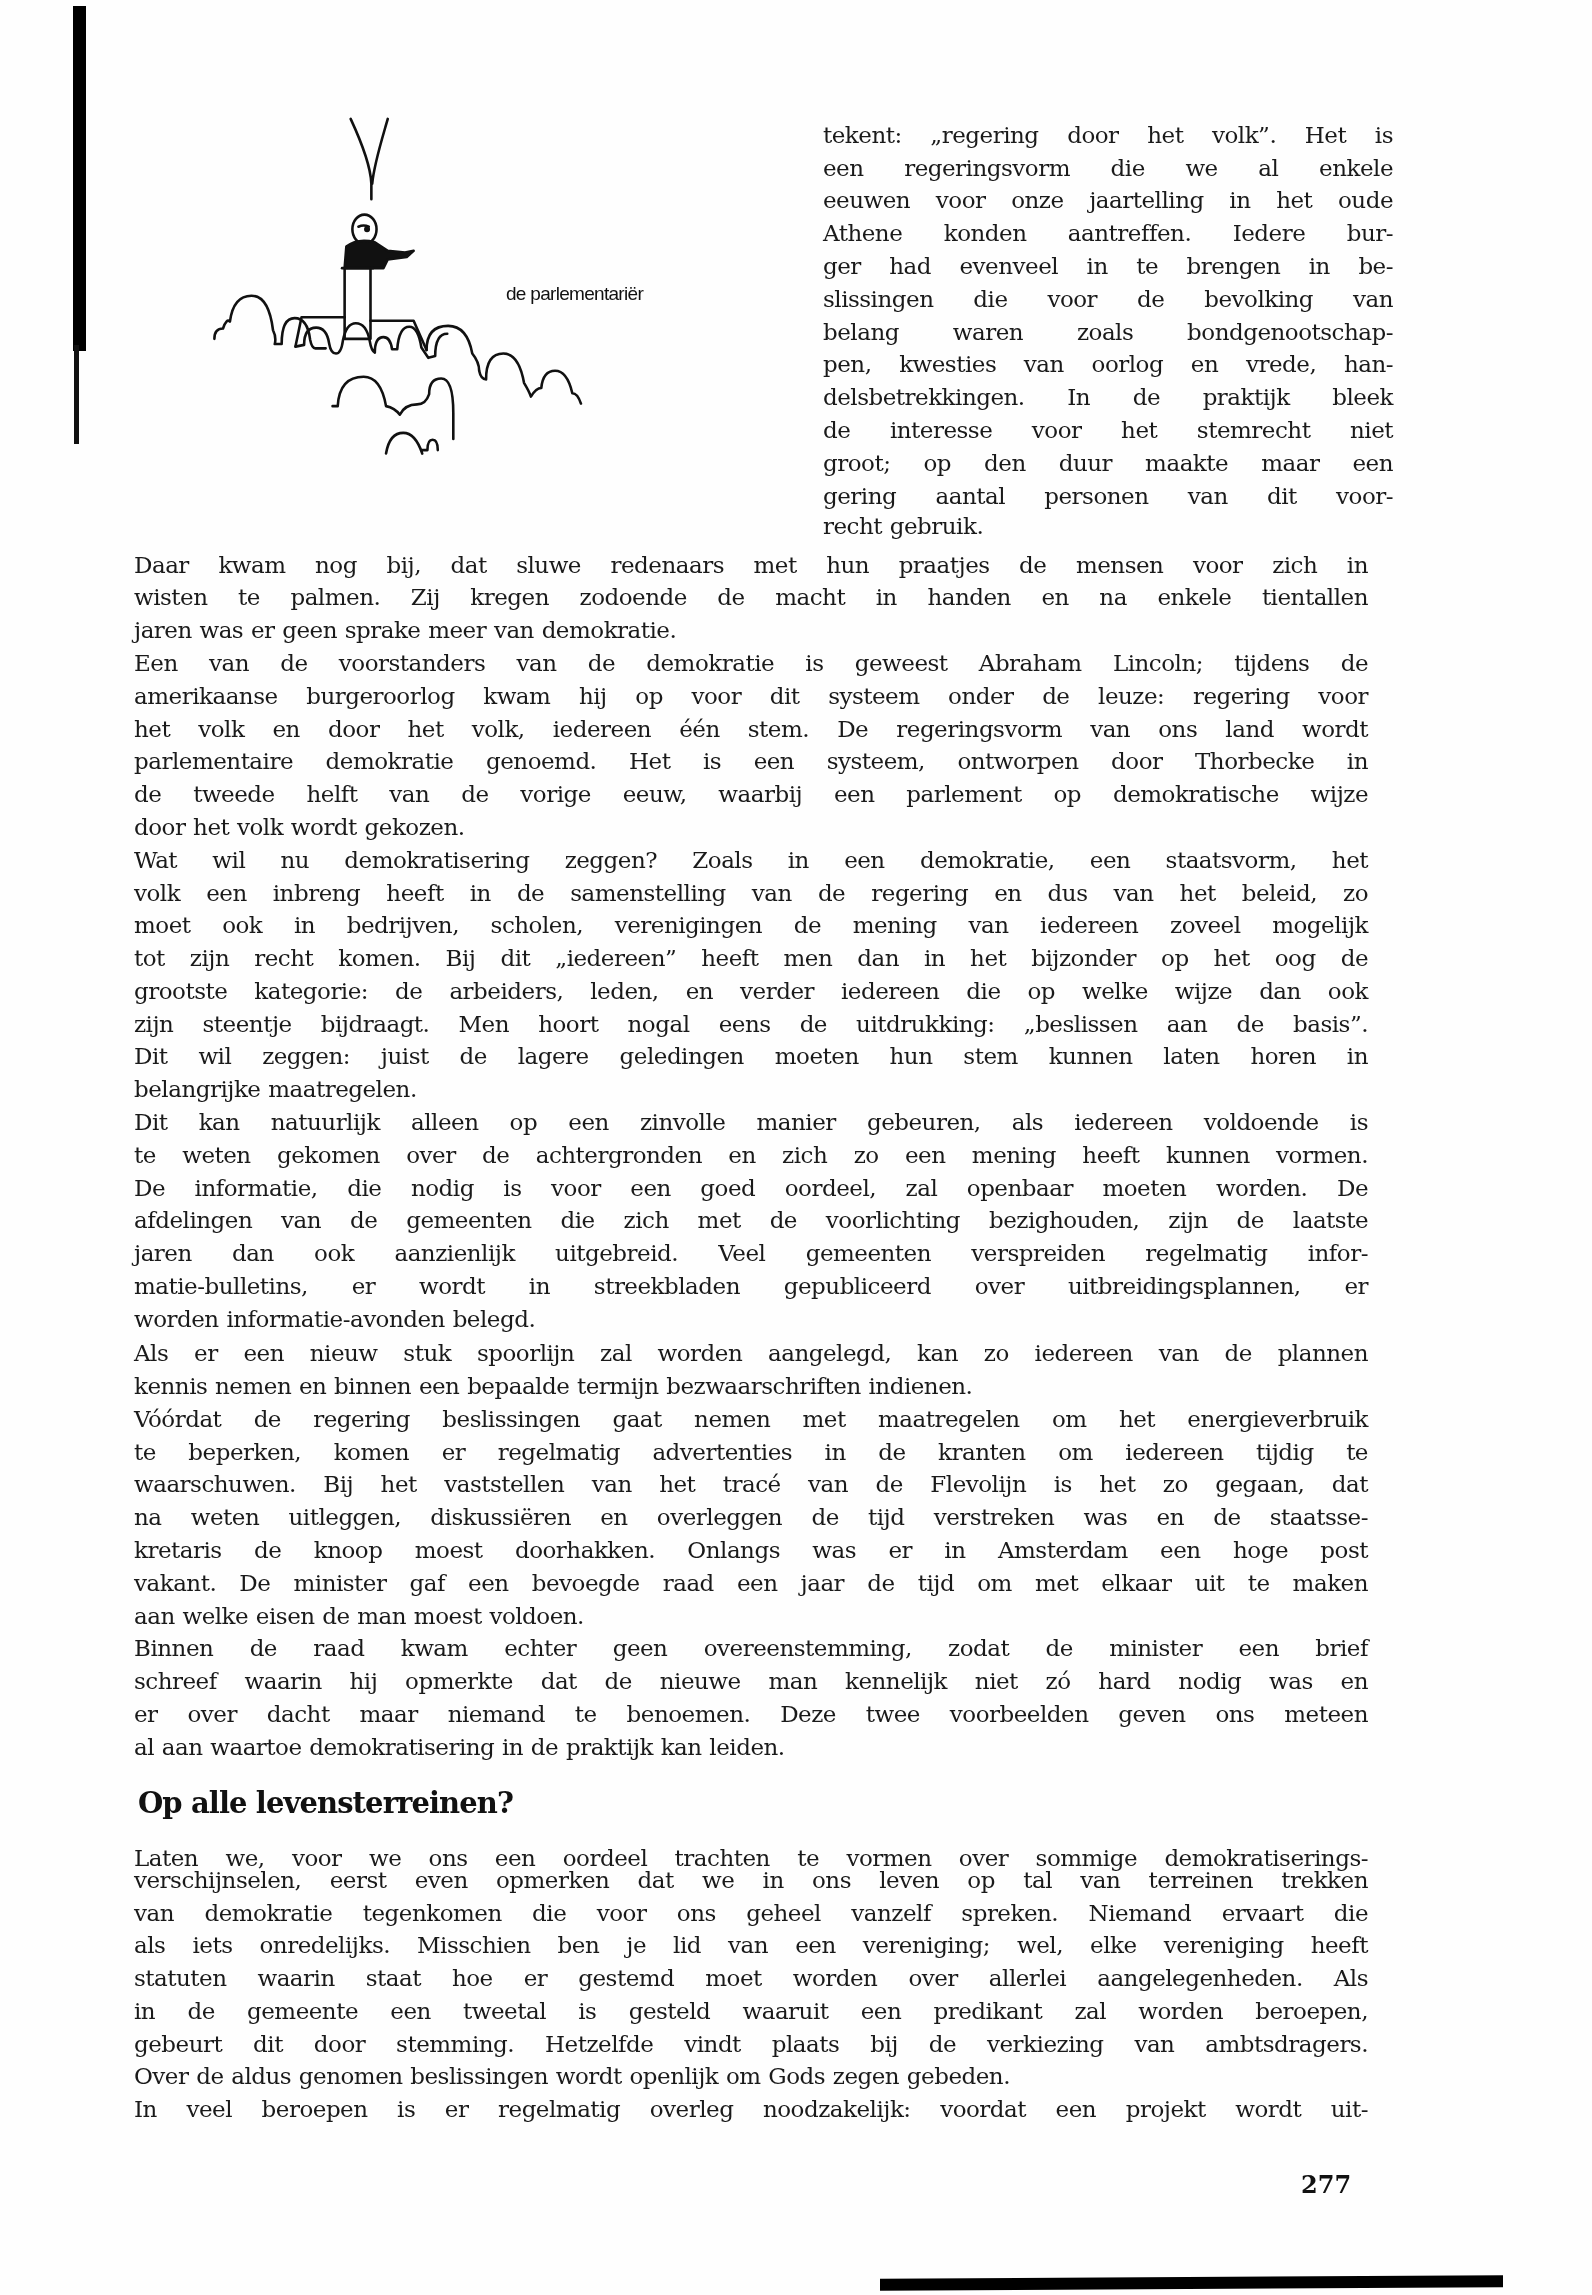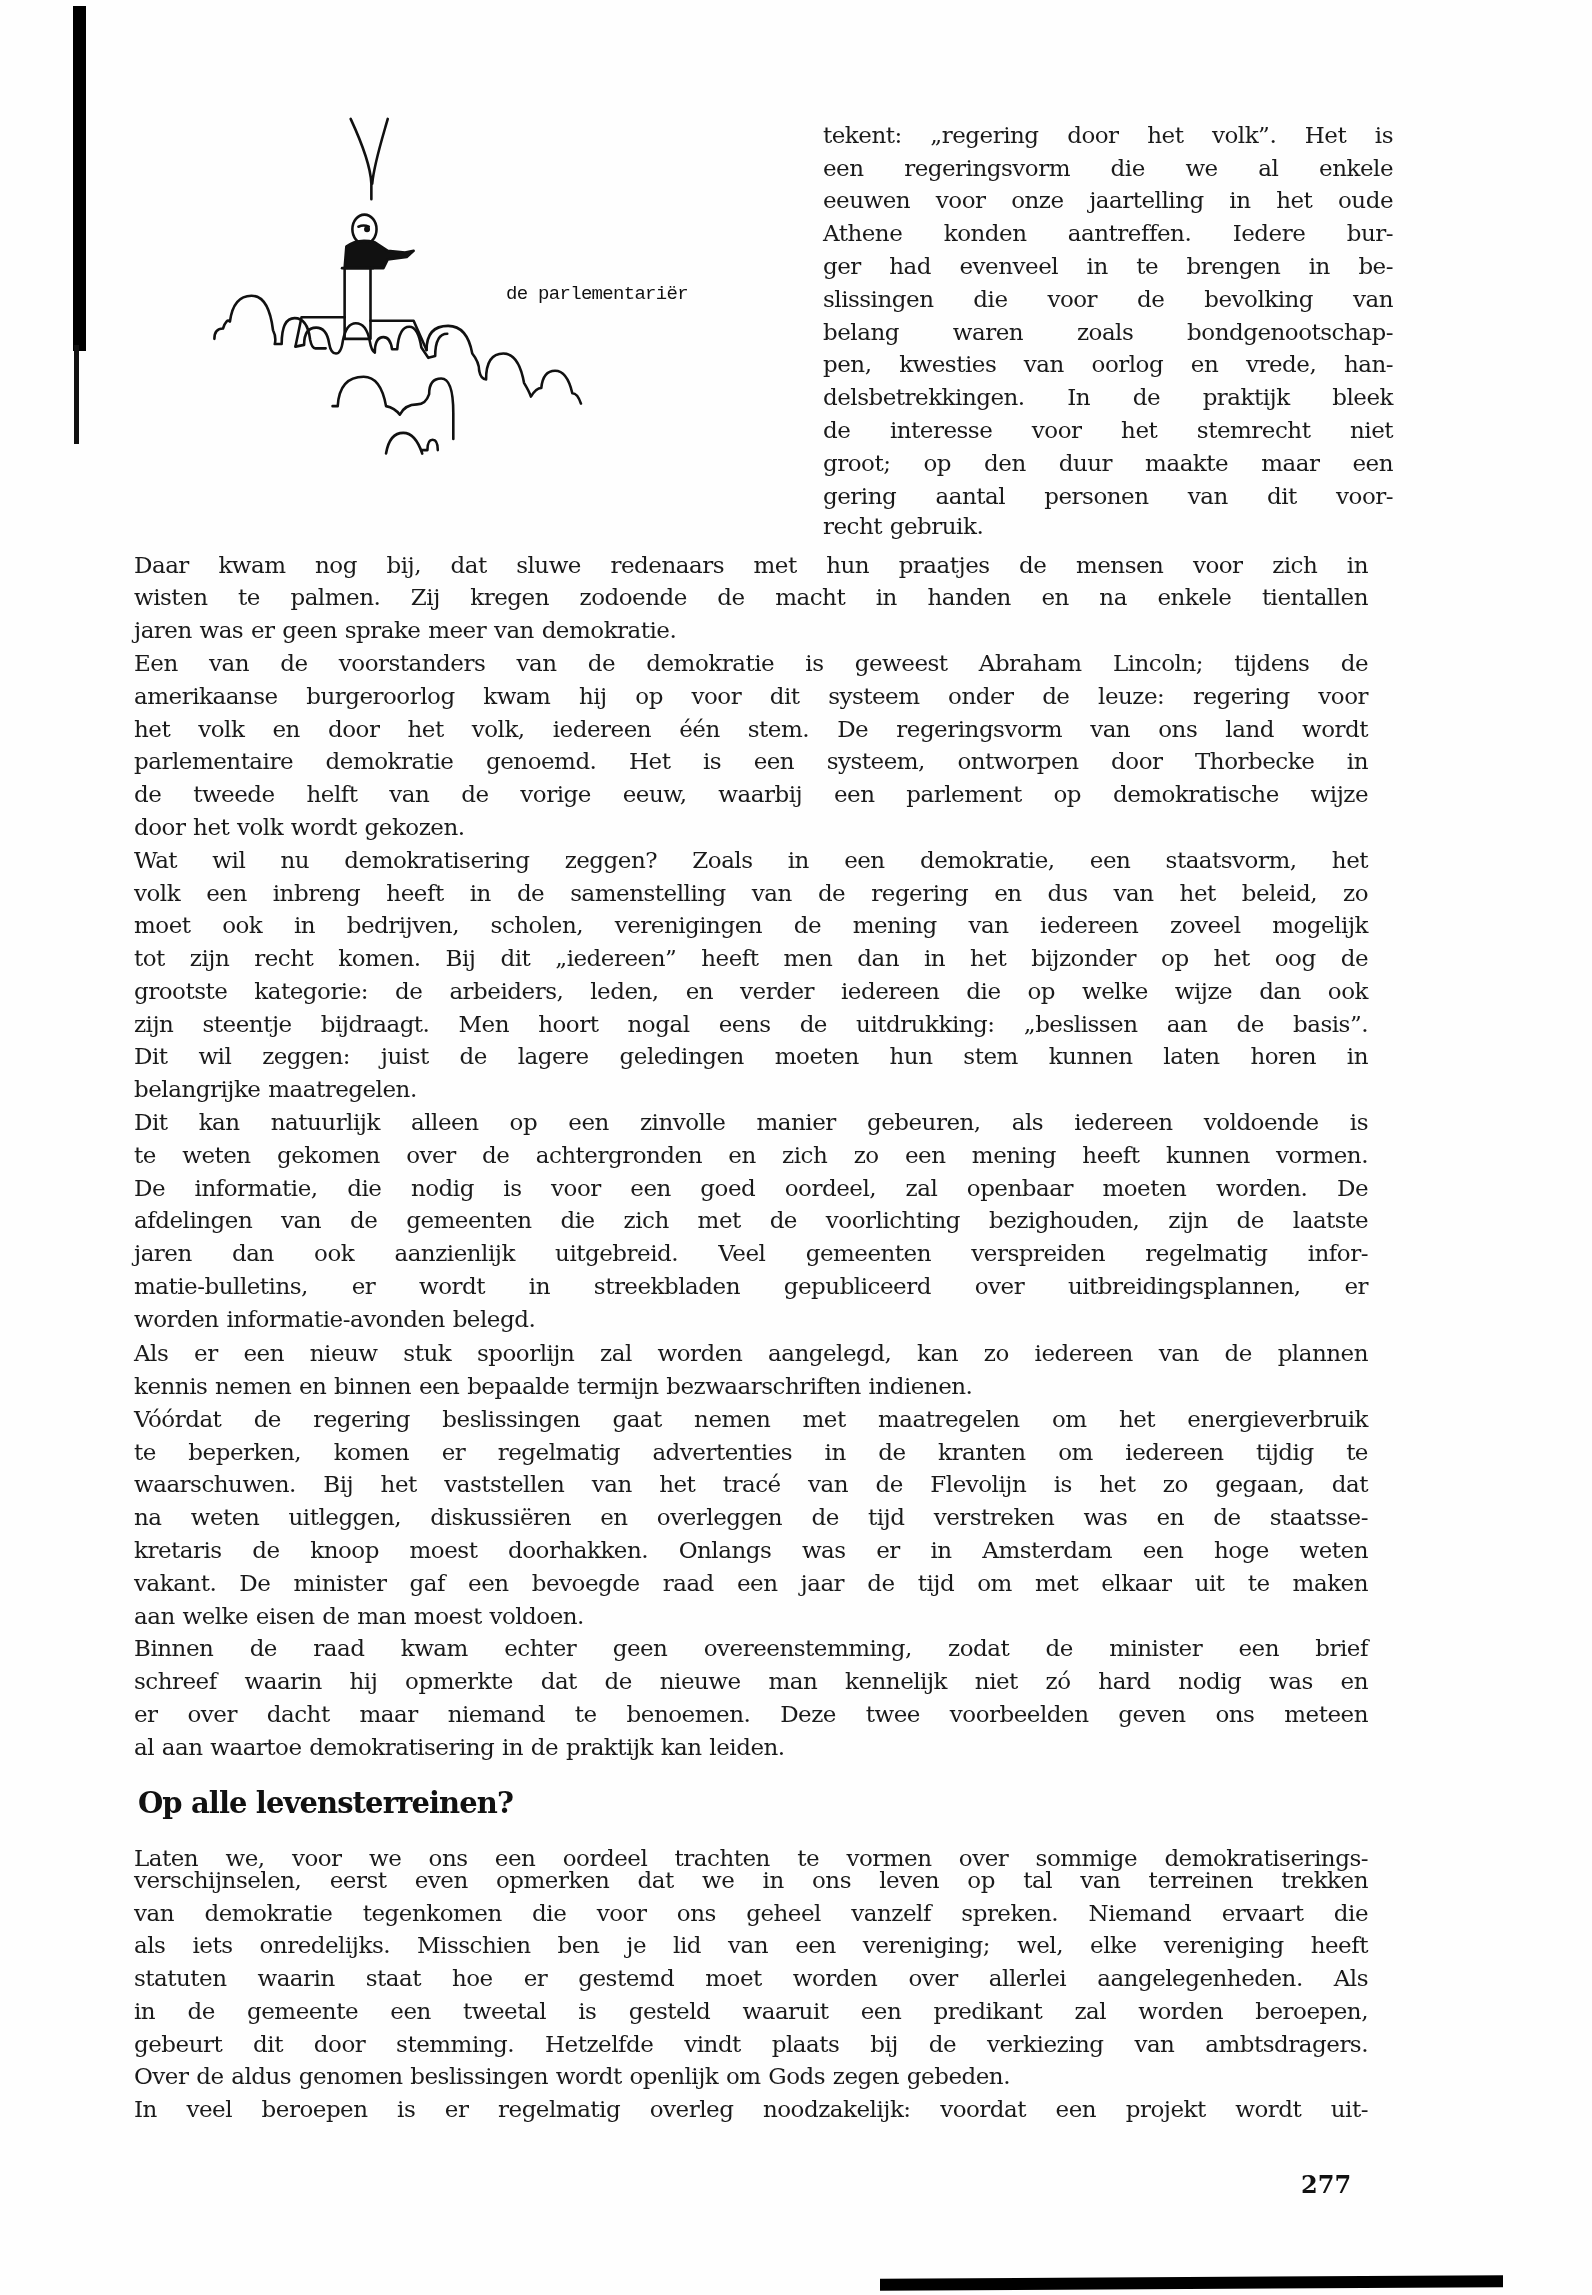--- a/index.html
+++ b/index.html
@@ -41,21 +41,21 @@
       left: 1301px; top: 2170px;
       font-family: "DejaVu Serif", "Liberation Serif", serif;
       font-weight: bold;
       font-size: 24px;
       color: #111;
     }
 
     .cartoon { position: absolute; left: 129px; top: 104px; width: 621px; height: 380px; }
     .cartoon-caption {
       position: absolute; left: 377px; top: 179px;
-      font-family: Liberation Mono, monospace;
+      font-family: Liberation Sans, sans-serif;
       font-size: 19px; color: #111; letter-spacing: -0.7px;
     }
   </style>
 </head>
 <body>
 
 <div class="page">
   <div class="scan-bar-left"></div>
   <div class="scan-bar-left-thin"></div>
   <div class="scan-bar-bottom"></div>
@@ -127,21 +127,21 @@
     <div class="line col-full" style="top:1206px">afdelingen van de gemeenten die zich met de voorlichting bezighouden, zijn de laatste</div>
     <div class="line col-full" style="top:1239px">jaren dan ook aanzienlijk uitgebreid. Veel gemeenten verspreiden regelmatig infor-</div>
     <div class="line col-full" style="top:1272px">matie-bulletins, er wordt in streekbladen gepubliceerd over uitbreidingsplannen, er</div>
     <div class="line col-full last" style="top:1305px">worden informatie-avonden belegd.</div>
     <div class="line col-full" style="top:1339px">Als er een nieuw stuk spoorlijn zal worden aangelegd, kan zo iedereen van de plannen</div>
     <div class="line col-full last" style="top:1372px">kennis nemen en binnen een bepaalde termijn bezwaarschriften indienen.</div>
     <div class="line col-full" style="top:1405px">Vóórdat de regering beslissingen gaat nemen met maatregelen om het energieverbruik</div>
     <div class="line col-full" style="top:1438px">te beperken, komen er regelmatig advertenties in de kranten om iedereen tijdig te</div>
     <div class="line col-full" style="top:1470px">waarschuwen. Bij het vaststellen van het tracé van de Flevolijn is het zo gegaan, dat</div>
     <div class="line col-full" style="top:1503px">na weten uitleggen, diskussiëren en overleggen de tijd verstreken was en de staatsse-</div>
-    <div class="line col-full" style="top:1536px">kretaris de knoop moest doorhakken. Onlangs was er in Amsterdam een hoge weten</div>
+    <div class="line col-full" style="top:1536px">kretaris de knoop moest doorhakken. Onlangs was er in Amsterdam een hoge post</div>
     <div class="line col-full" style="top:1569px">vakant. De minister gaf een bevoegde raad een jaar de tijd om met elkaar uit te maken</div>
     <div class="line col-full last" style="top:1602px">aan welke eisen de man moest voldoen.</div>
     <div class="line col-full" style="top:1634px">Binnen de raad kwam echter geen overeenstemming, zodat de minister een brief</div>
     <div class="line col-full" style="top:1667px">schreef waarin hij opmerkte dat de nieuwe man kennelijk niet zó hard nodig was en</div>
     <div class="line col-full" style="top:1700px">er over dacht maar niemand te benoemen. Deze twee voorbeelden geven ons meteen</div>
     <div class="line col-full last" style="top:1733px">al aan waartoe demokratisering in de praktijk kan leiden.</div>
   </div>
 
   <div class="heading">Op alle levensterreinen?</div>
 

